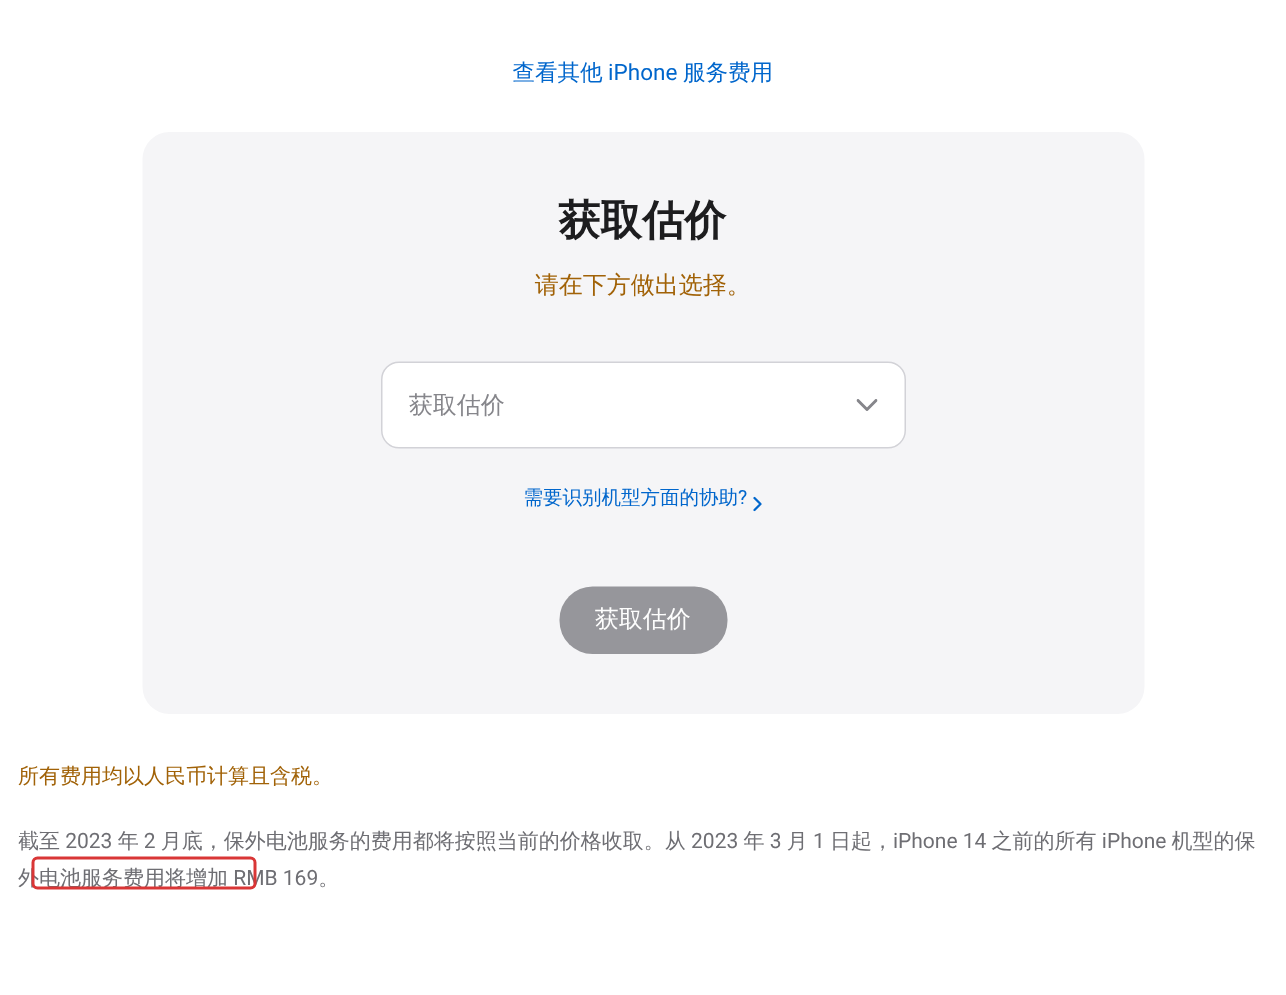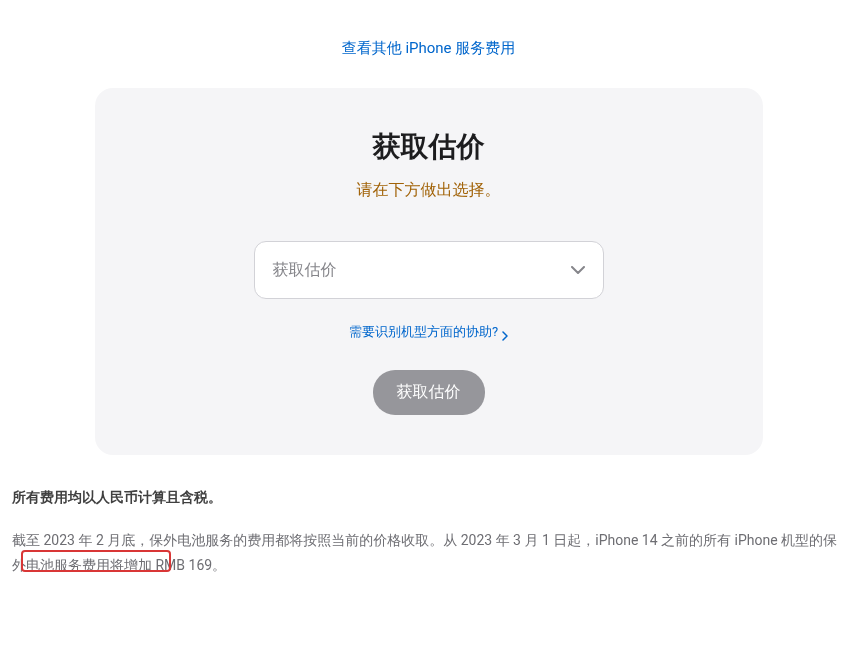--- a/index.html
+++ b/index.html
@@ -77,21 +77,21 @@
       display: block;
     }
     .help-link {
       color: #0066cc;
       font-size: 13px;
       text-decoration: none;
       cursor: pointer;
       display: inline-flex;
       align-items: flex-end;
       margin-top: 6px;
-      margin-bottom: 29px;
+      margin-bottom: 50px;
     }
     .help-link .chev-right {
       margin-left: 4px;
     }
     .help-link .chev-right svg {
       width: 6px;
       height: 10px;
       display: block;
     }
     .estimate-button {
@@ -100,23 +100,22 @@
       border: none;
       border-radius: 22px;
       padding: 12px 24px;
       font-size: 16px;
       cursor: pointer;
       opacity: 0.85;
     }
     .footer-text {
       padding: 30px 12px 0 12px;
       font-size: 14px;
-      color: #404040;
+      color: #a16207;
       line-height: 1.8;
-      font-weight: bold;
     }
     .footer-note {
       padding: 18px 12px 0 12px;
       font-size: 14px;
       color: #6e6e73;
       line-height: 1.8;
       position: relative;
     }
     .highlight-box {
       position: absolute;

